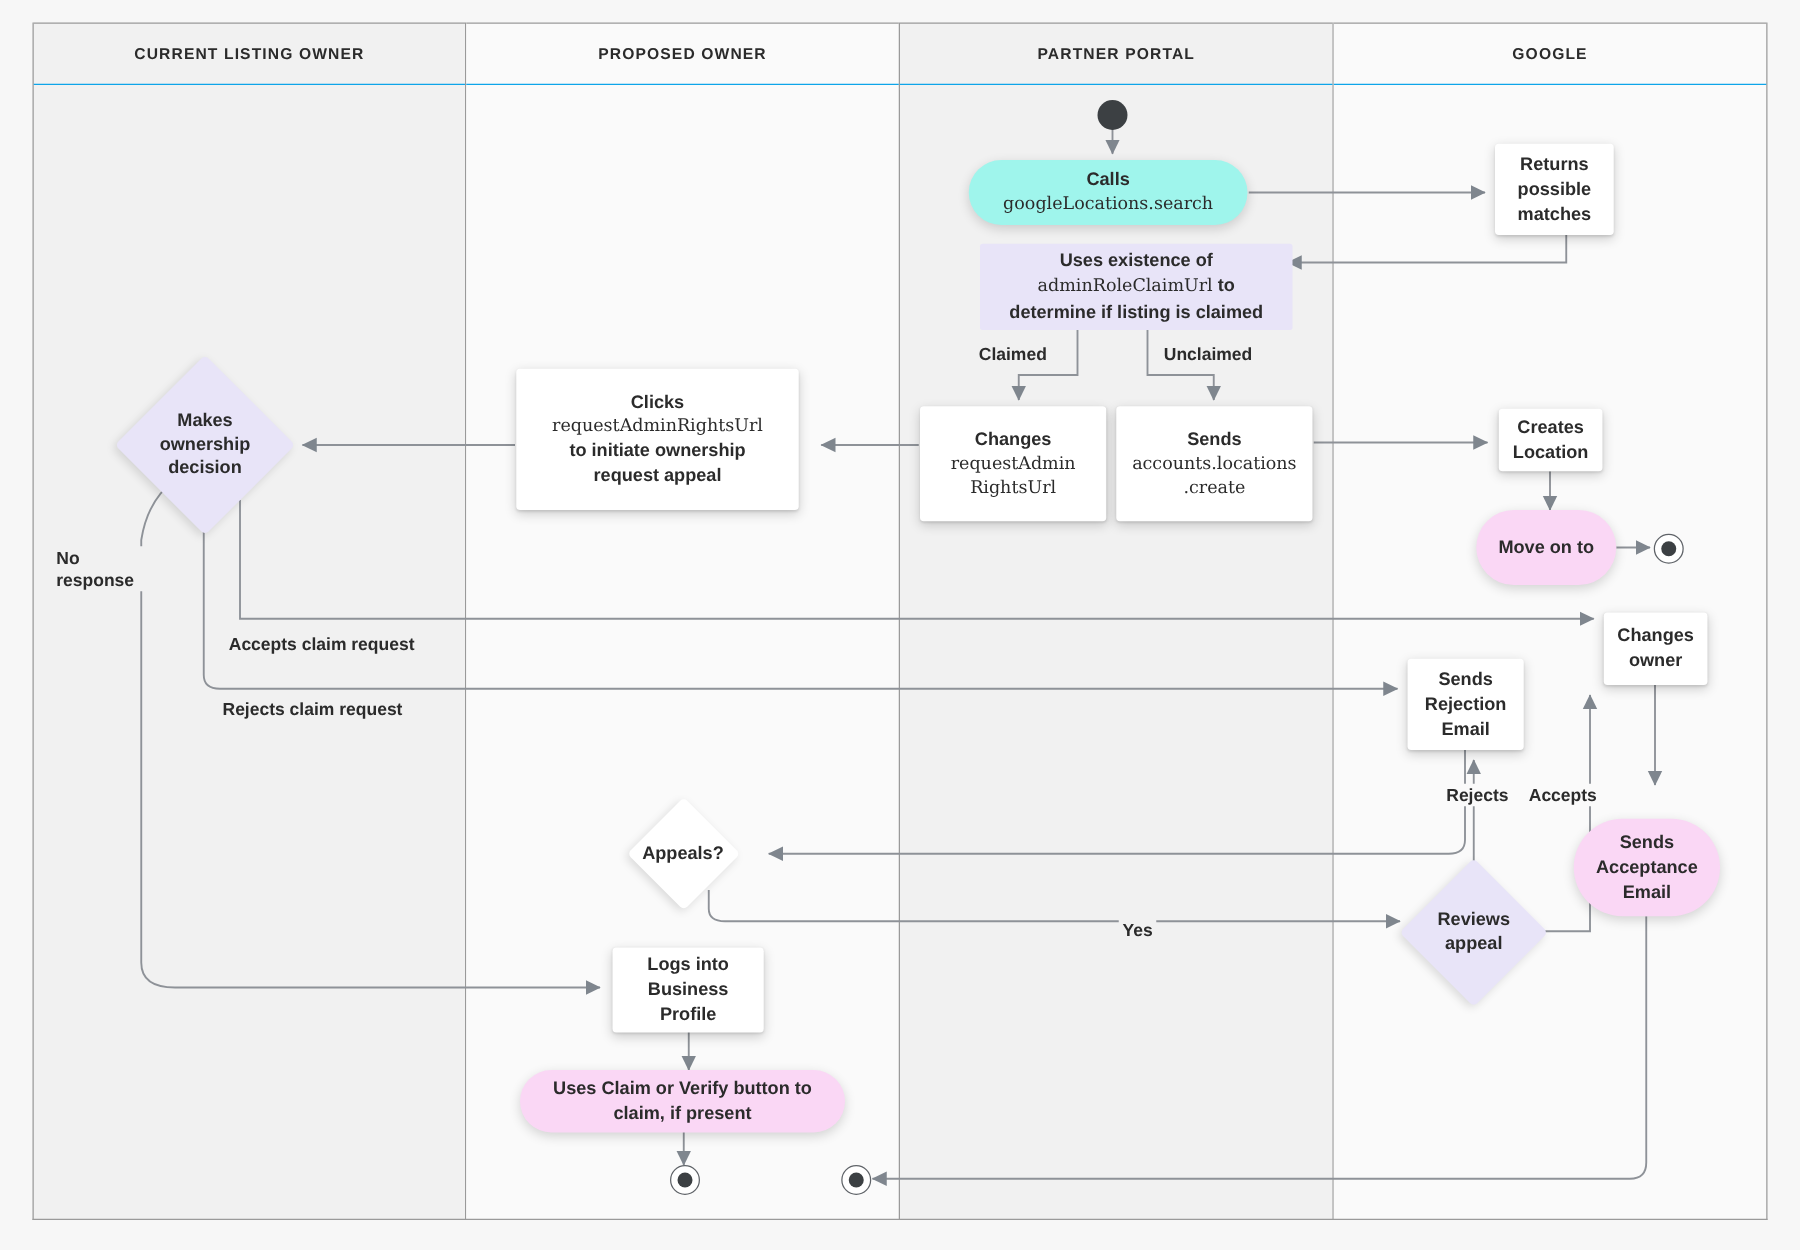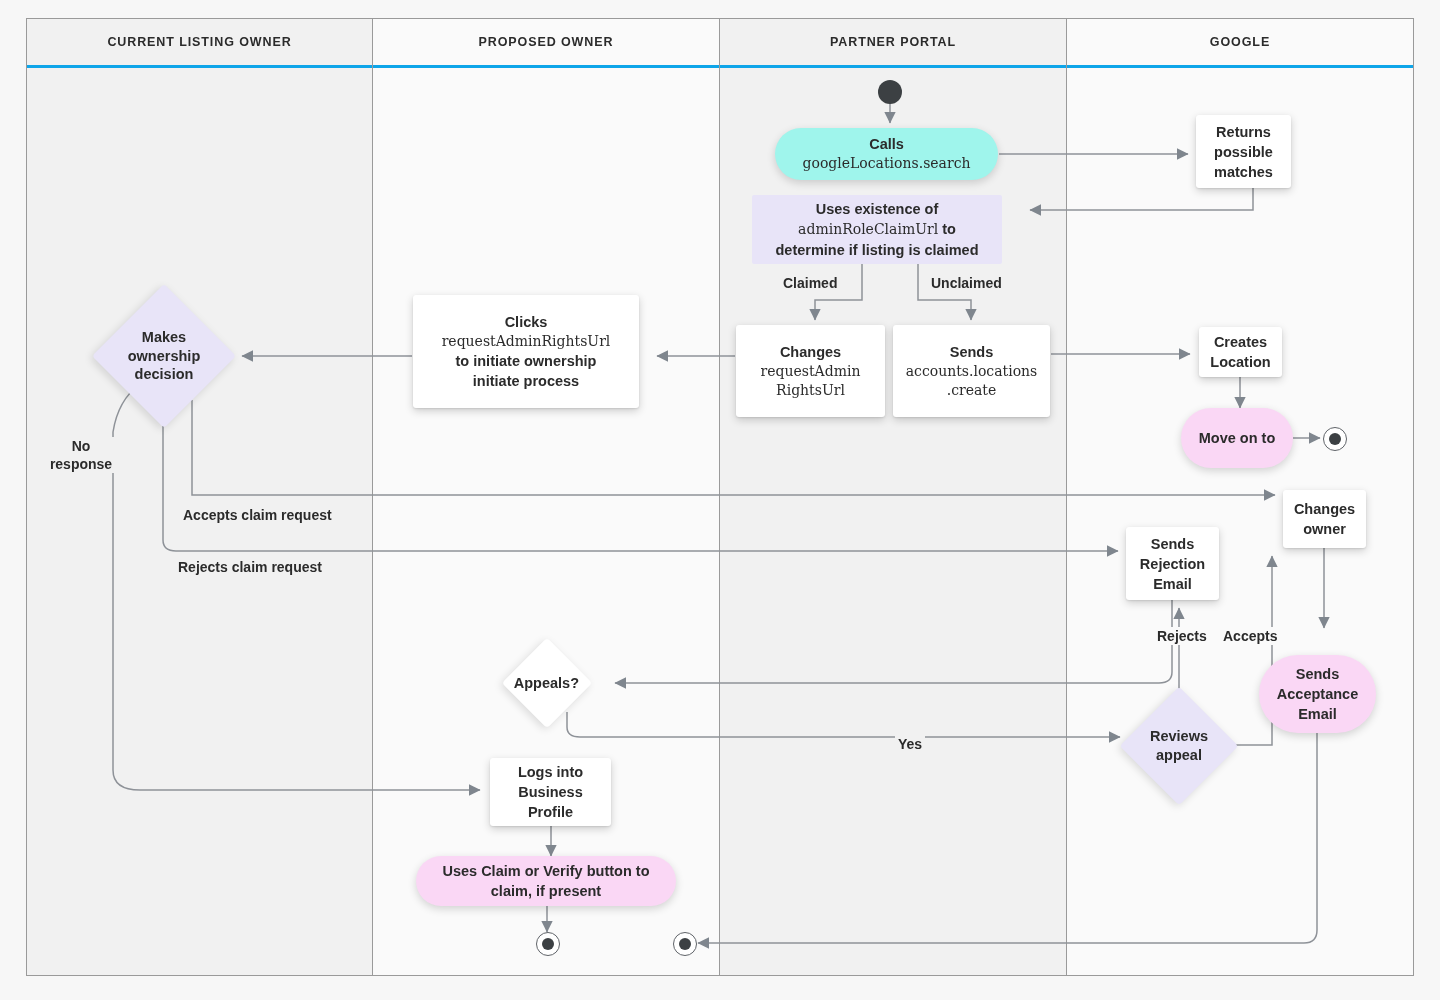--- a/index.html
+++ b/index.html
@@ -18,21 +18,21 @@
     position:absolute;top:0;height:958px;
     box-sizing:border-box;
     border-right:1px solid #9a9a9a;
   }
   .lane.first{border-left:1px solid #9a9a9a;}
   .lane.dark{background:#f1f1f1;}
   .lane.light{background:#fafafa;}
   .lane-head{
     position:absolute;left:0;top:0;height:50px;width:100%;
     box-sizing:border-box;
-    border-bottom:3px solid #0ea5e9;
+    border-bottom:1px solid #0ea5e9;
     border-top:1px solid #9a9a9a;
     display:flex;align-items:center;justify-content:center;
   }
   .lane-head span{
     font-size:12.5px;font-weight:700;letter-spacing:.9px;
     color:#2b2b2b;text-transform:uppercase;
   }
   .lane-bottom{
     position:absolute;left:26px;top:975px;width:1388px;height:1px;background:#9a9a9a;
   }
@@ -91,21 +91,21 @@
   .end-dot i{width:12px;height:12px;border-radius:50%;background:#3c4043;display:block;}
 
   
   .elabel{
     position:absolute;z-index:6;
     font-size:14px;font-weight:700;color:#2b2b2b;
     background:transparent;white-space:nowrap;line-height:1.3;
   }
   .elabel.onbg{background:#f1f1f1;padding:0 3px;}
   .elabel.onbg2{background:#fafafa;padding:0 3px;}
-  .elabel.ctr{text-align:center;}
+  .elabel.ctr{text-align:left;}
 </style>
 </head>
 <body>
 
 <div id="stage">
 
   <div class="lanes">
     <div class="lane first dark" style="left:0;width:347px;">
       <div class="lane-head">
         <span>CURRENT LISTING OWNER</span>
@@ -200,21 +200,21 @@
   </div>
 
   <div class="node box" style="left:1196px;top:115px;width:95px;height:73px;">
     <div class="inner">
       <div>Returns</div>
       <div>possible</div>
       <div>matches</div>
     </div>
   </div>
 
-  <div class="node plain-lav" style="left:752px;top:195px;width:250px;height:69px;">
+  <div class="node plain-lav" style="left:784px;top:195px;width:250px;height:69px;">
     <div class="inner">
       <div>Uses existence of</div>
       <div><span class="mono">adminRoleClaimUrl</span><span> to</span></div>
       <div>determine if listing is claimed</div>
     </div>
   </div>
 
   <div class="node box" style="left:736px;top:325px;width:149px;height:92px;">
     <div class="inner">
       <div>Changes</div>
@@ -240,21 +240,21 @@
 
   <div class="node pill pink" style="left:1181px;top:408px;width:112px;height:60px;">
     <div class="inner">Move on to</div>
   </div>
 
   <div class="node box" style="left:413px;top:295px;width:226px;height:113px;">
     <div class="inner">
       <div>Clicks</div>
       <div class="mono">requestAdminRightsUrl</div>
       <div>to initiate ownership</div>
-      <div>initiate process</div>
+      <div>request appeal</div>
     </div>
   </div>
 
   <div class="diamond" style="left:113px;top:305px;width:102px;height:102px;">
     <div class="dshape lav"></div>
     <div class="dlabel">
       <div>Makes</div>
       <div>ownership</div>
       <div>decision</div>
     </div>

